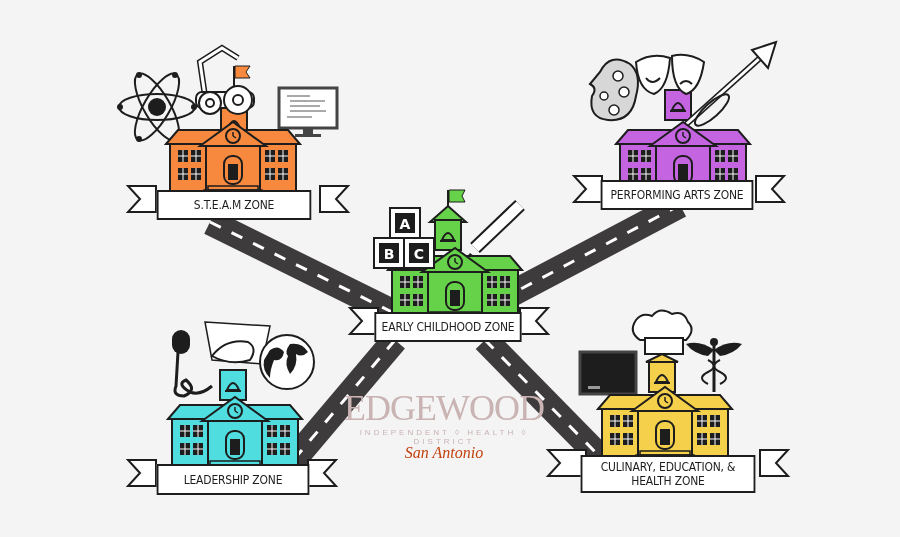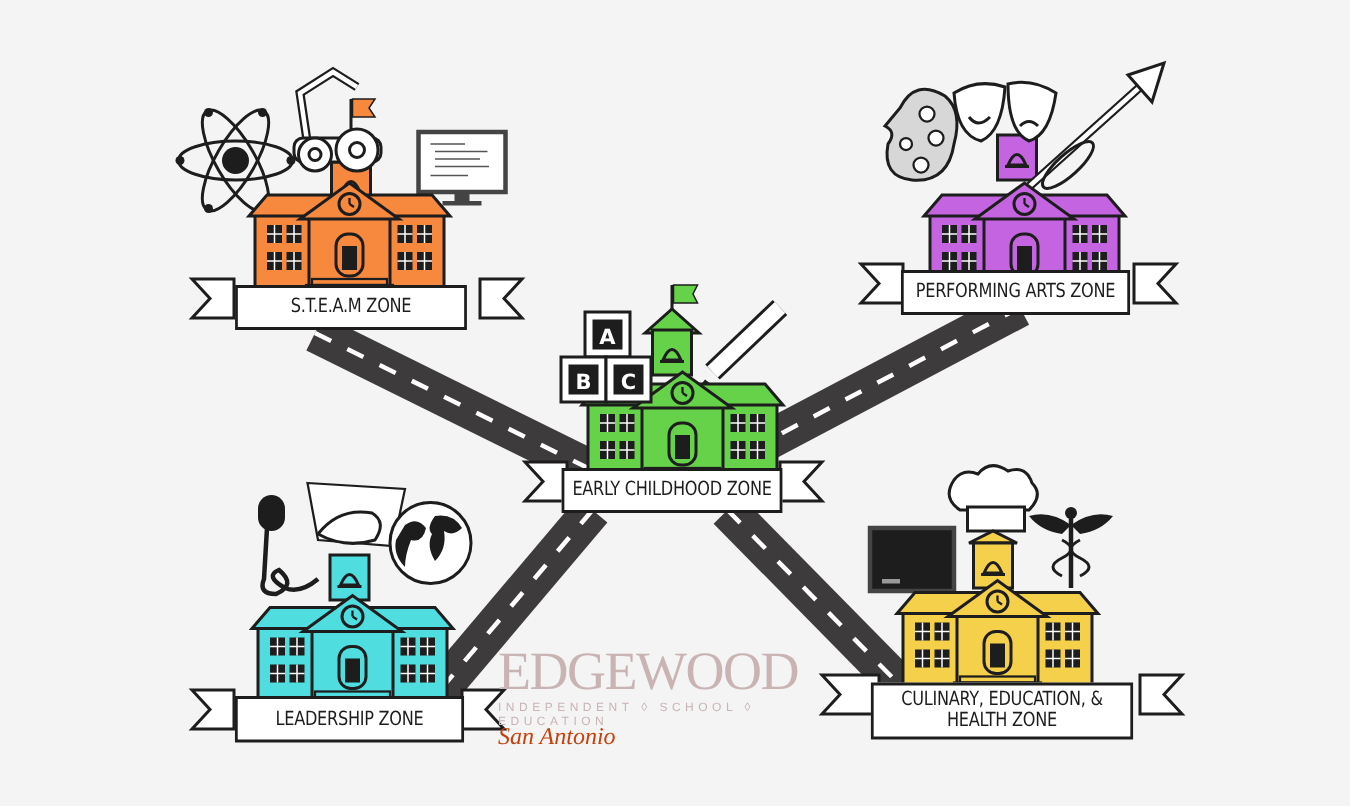--- a/index.html
+++ b/index.html
@@ -7,21 +7,21 @@
          font-family: "Liberation Sans", sans-serif; }
   .stage { position: absolute; left: 0; top: 0; width: 900px; height: 537px; }
   svg.map { position: absolute; left: 0; top: 0; }
   .banner-label {
     position: absolute; background: #fff; border: 2px solid #1d1d1d;
     display: flex; align-items: center; justify-content: center; text-align: center;
     font-family: "DejaVu Sans", sans-serif; font-stretch: condensed;
     color: #1d1d1d; font-size: 13px; line-height: 14px; letter-spacing: -0.2px;
     box-sizing: border-box; transform: scaleX(0.92);
   }
-  .logo { position: absolute; left: 332px; top: 429px; width: 224px; height: 75px; text-align: left; }
+  .logo { position: absolute; left: 332px; top: 390px; width: 224px; height: 75px; text-align: center; }
   .logo-main { font-family: "Liberation Serif", serif; font-size: 36px; color: #c9b3b3; letter-spacing: -1px; line-height: 36px; }
   .logo-sub { font-family: "Liberation Sans", sans-serif; font-size: 8px; color: #c9b3b3; letter-spacing: 3px; margin-top: 2px; }
   .logo-script { font-family: "Liberation Serif", serif; font-style: italic; font-size: 16px; color: #c2410c; margin-top: -2px; }
 </style>
 </head>
 <body>
 
 <div class="stage">
 
 <svg class="map" width="900" height="537" viewBox="0 0 900 537" xmlns="http://www.w3.org/2000/svg">
@@ -263,17 +263,17 @@
 <div class="banner-label" style="left:150px; top:464px; width:166px; height:31px;">
   <span>LEADERSHIP ZONE</span>
 </div>
 <div class="banner-label" style="left:573px; top:455px; width:190px; height:38px; flex-direction:column;">
   <span>CULINARY, EDUCATION, &amp;</span>
   <span>HEALTH ZONE</span>
 </div>
 
 <div class="logo">
   <div class="logo-main">EDGEWOOD</div>
-  <div class="logo-sub">INDEPENDENT ◊ SCHOOL ◊ EDUCATION</div>
+  <div class="logo-sub">INDEPENDENT ◊ HEALTH ◊ DISTRICT</div>
   <div class="logo-script">San Antonio</div>
 </div>
 
 </div>
 
 </body></html>

